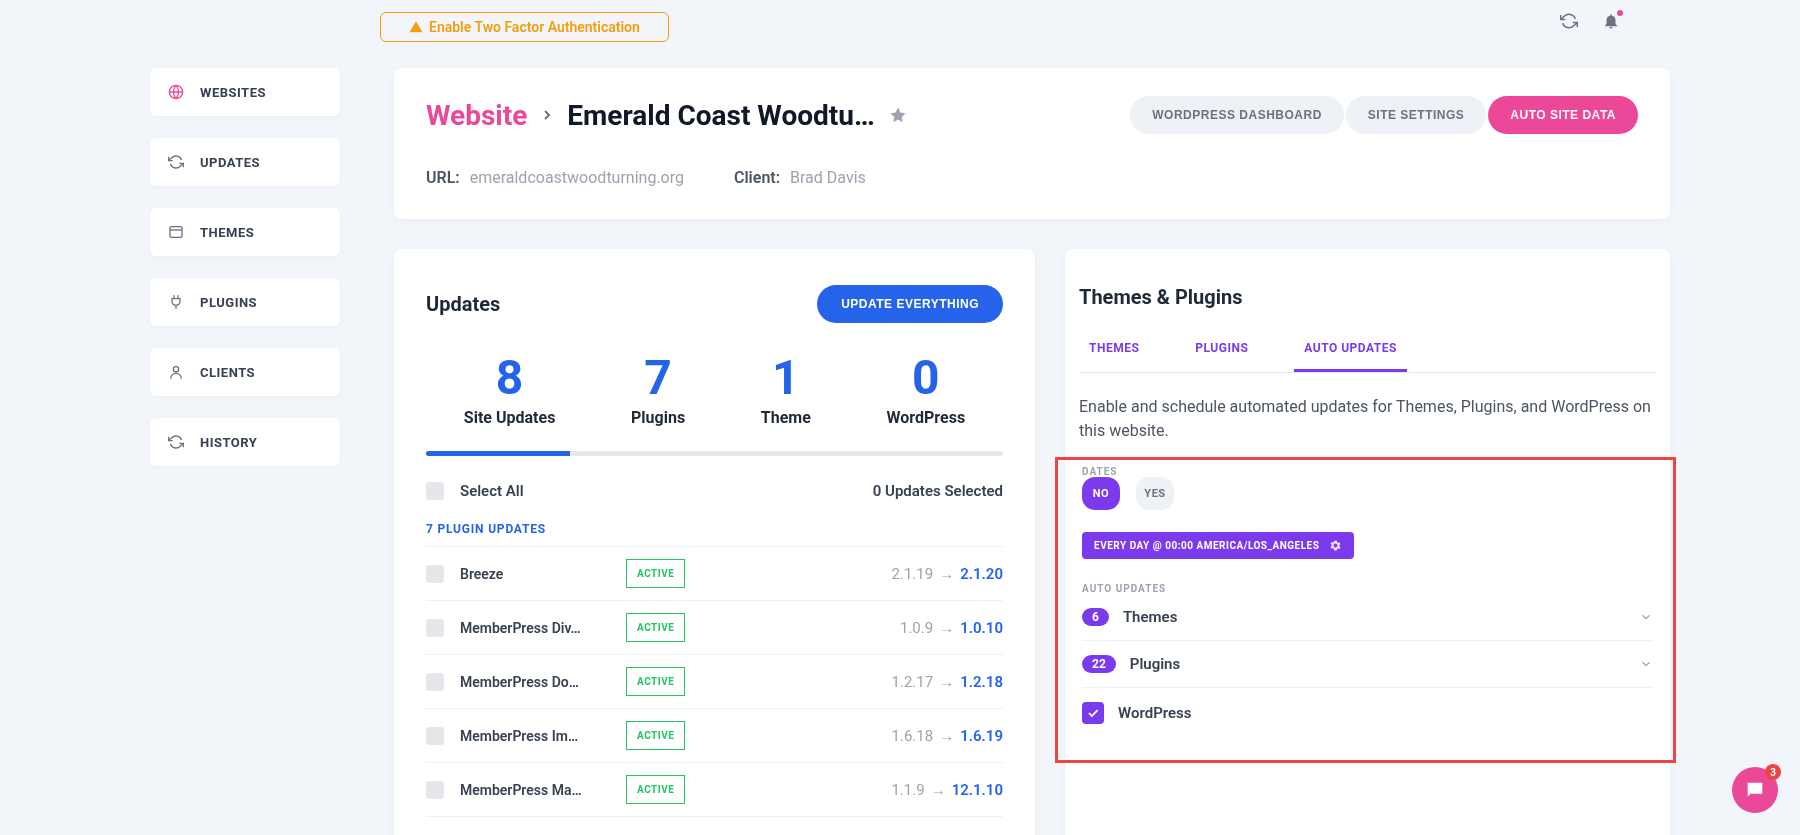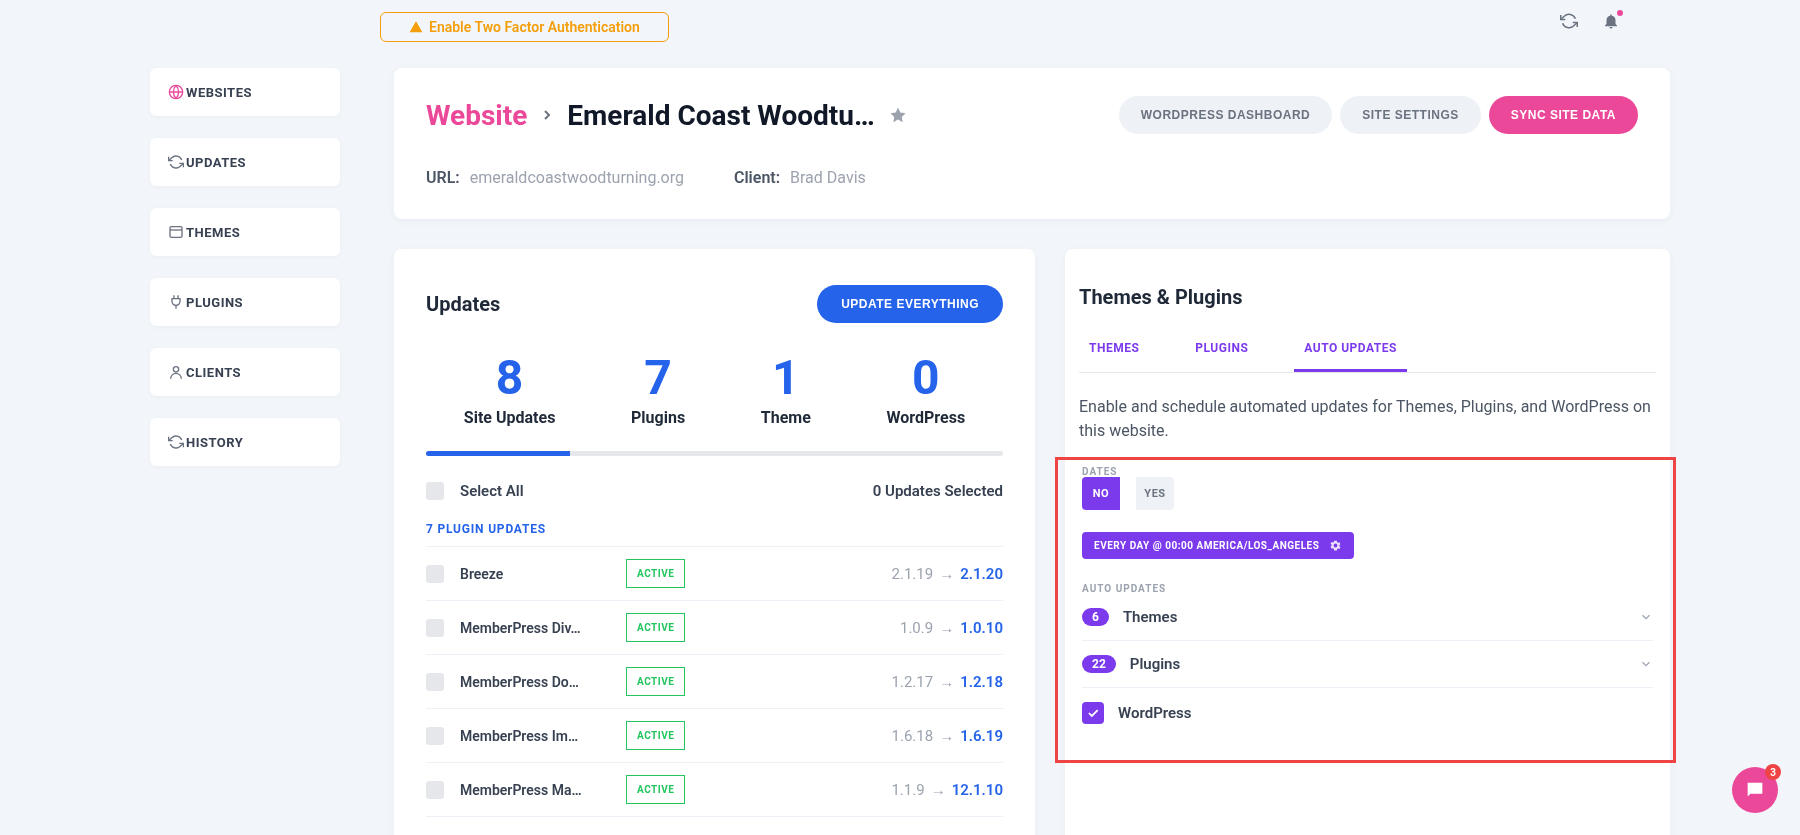--- a/index.html
+++ b/index.html
@@ -64,20 +64,21 @@
     display: flex;
     flex-direction: column;
     gap: 22px;
   }
   .side-item {
     background: #ffffff;
     border-radius: 6px;
     padding: 16px 18px;
     display: flex;
     align-items: center;
+    gap: 14px;
     font-size: 13px;
     font-weight: 700;
     letter-spacing: .5px;
     color: #374151;
     box-shadow: 0 1px 4px rgba(0,0,0,0.04);
     cursor: pointer;
   }
   .side-item.active .side-icon { color:#ec4899; }
   .side-icon { color:#6b7280; width:18px; }
 
@@ -98,21 +99,21 @@
   .crumb-row {
     display:flex;
     align-items:center;
     justify-content: space-between;
   }
   .crumb-left { display:flex; align-items:center; gap:12px; flex:1; min-width:0;}
   .crumb-root { color:#ec4899; font-size:28px; font-weight:700; }
   .chevron { color:#6b7280; }
   .crumb-title { font-size:28px; font-weight:700; color:#111827; white-space:nowrap; overflow:hidden; text-overflow:ellipsis; max-width:310px;}
   .star-icon { color:#9ca3af; cursor:pointer; }
-  .btn-row { display:flex; gap:8px;}
+  .btn-row { display:flex; gap:2px;}
   .btn-gray {
     background:#eef1f5; color:#6b7280; font-weight:700; font-size:12px;
     padding:12px 22px; border:none; border-radius:22px; letter-spacing:.5px;
     cursor:pointer;
   }
   .btn-pink {
     background:#ec4899; color:#fff; font-weight:700; font-size:12px;
     padding:12px 22px; border:none; border-radius:22px; letter-spacing:.5px;
     cursor:pointer;
   }
@@ -199,20 +200,21 @@
     margin: 14px -20px 0 -24px;
     padding: 6px 20px 22px 24px;
   }
   .auto-head-label { font-size:10px; font-weight:700; letter-spacing:1px; color:#9ca3af; text-align:left; margin-bottom:-6px;}
   .ny-toggle {
     display:flex; border-radius:4px; overflow:hidden; width:92px; margin-top:6px;
   }
   .ny-opt {
     flex:1; text-align:center; font-size:11px; font-weight:700; padding:10px 0; letter-spacing:.5px;
     cursor:pointer;
+    border-radius:13px;
   }
   .ny-no { background:#7c3aed; color:#fff; }
   .ny-yes { background:#eef1f5; color:#6b7280;margin-left:16px; }
 
   .sched-chip {
     display:inline-flex; align-items:center; gap:10px;
     background:#7c3aed; color:#fff; font-size:10px; font-weight:700;
     padding:7px 12px; border-radius:4px; letter-spacing:.5px; margin-top:22px;
   }
   .sched-chip .gear { opacity:.85; }
@@ -350,21 +352,21 @@
         <span class="crumb-title">Emerald Coast Woodturni…</span>
         <span class="star-icon">
           <svg width="18" height="18" viewBox="0 0 24 24" fill="currentColor">
               <path d="m12 2 3 6.5 7 1-5 5 1.2 7L12 18l-6.2 3.5L7 14.5 2 9.5l7-1L12 2z"></path>
             </svg>
         </span>
       </div>
       <div class="btn-row">
         <button class="btn-gray">WORDPRESS DASHBOARD</button>
         <button class="btn-gray">SITE SETTINGS</button>
-        <button class="btn-pink">SYNC SITE DATA</button>
+        <button class="btn-pink">AUTO SITE DATA</button>
       </div>
     </div>
     <div class="meta-row">
       <div>
         <span class="meta-label">URL:</span>
         <span class="meta-val">emeraldcoastwoodturning.org</span>
       </div>
       <div>
         <span class="meta-label">Client:</span>
         <span class="meta-val">Brad Davis</span>

